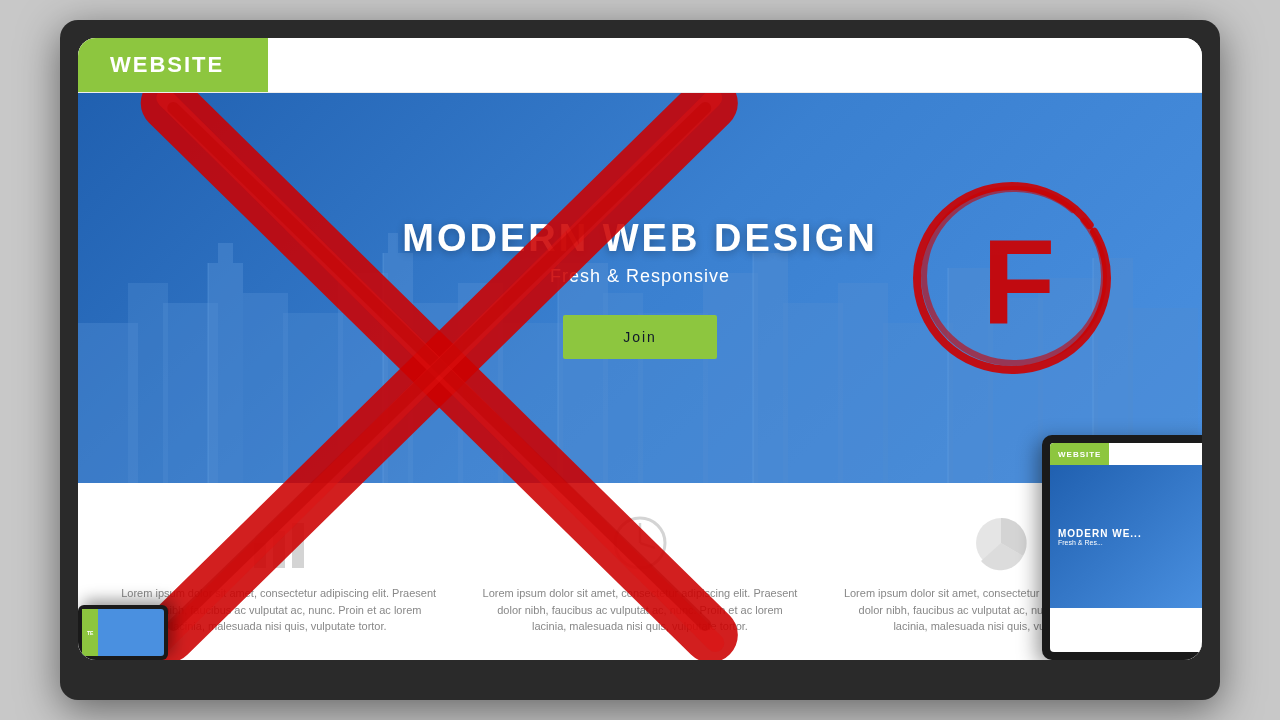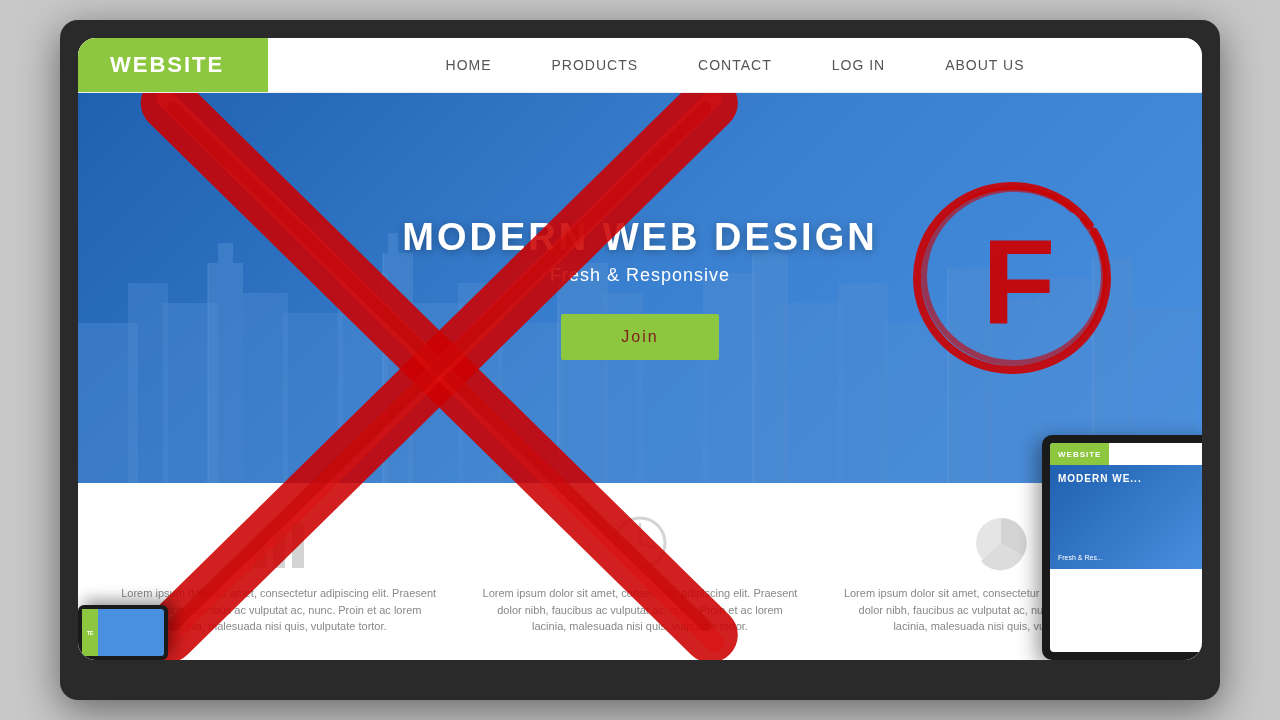--- a/index.html
+++ b/index.html
@@ -111,24 +111,24 @@
     .hero-subtitle {
       font-size: 18px;
       margin-top: 6px;
       font-weight: 300;
       letter-spacing: 1px;
     }
 
     .hero-btn {
       margin-top: 28px;
       background: #8dc63f;
-      color: #7f1d1d;
+      color: #0f172a;
       border: none;
       padding: 14px 60px;
-      font-size: 16px;
+      font-size: 14px;
       letter-spacing: 2px;
       cursor: pointer;
       border-radius: 2px;
     }
 
     
     .features {
       background: #fff;
       display: flex;
       padding: 30px 40px;
@@ -208,26 +208,26 @@
       font-size: 8px;
       font-weight: bold;
       padding: 0 8px;
       height: 100%;
       display: flex;
       align-items: center;
       letter-spacing: 1px;
     }
 
     .tablet-hero {
-      height: 104px;
+      height: 143px;
       background: linear-gradient(135deg, #2060b0, #4a90e0);
       display: flex;
       flex-direction: column;
       align-items: flex-start;
-      justify-content: space-between;
+      justify-content: center;
       padding: 8px;
     }
 
     .tablet-hero-title {
       color: #fff;
       font-size: 10px;
       font-weight: bold;
       letter-spacing: 1px;
     }
 
@@ -272,27 +272,20 @@
     }
   </style>
 </head>
 <body>
 
 <div class="monitor-outer">
   <div class="monitor-screen">
 
     <nav class="navbar">
       <div class="navbar-brand">WEBSITE</div>
-      <div class="navbar-links">
-        <a class="nav-link">HOME</a>
-        <a class="nav-link">PRODUCTS</a>
-        <a class="nav-link">CONTACT</a>
-        <a class="nav-link">LOG IN</a>
-        <a class="nav-link">ABOUT US</a>
-      </div>
     </nav>
 
     <div class="hero">
 
       <svg class="city-buildings" viewBox="0 0 1120 280" preserveAspectRatio="none">
 
         <rect x="0" y="120" width="60" height="160" fill="rgba(80,140,210,0.4)"></rect>
         <rect x="50" y="80" width="40" height="200" fill="rgba(80,140,210,0.35)"></rect>
         <rect x="85" y="100" width="55" height="180" fill="rgba(80,140,210,0.4)"></rect>
         <rect x="130" y="60" width="35" height="220" fill="rgba(80,140,210,0.5)"></rect>

